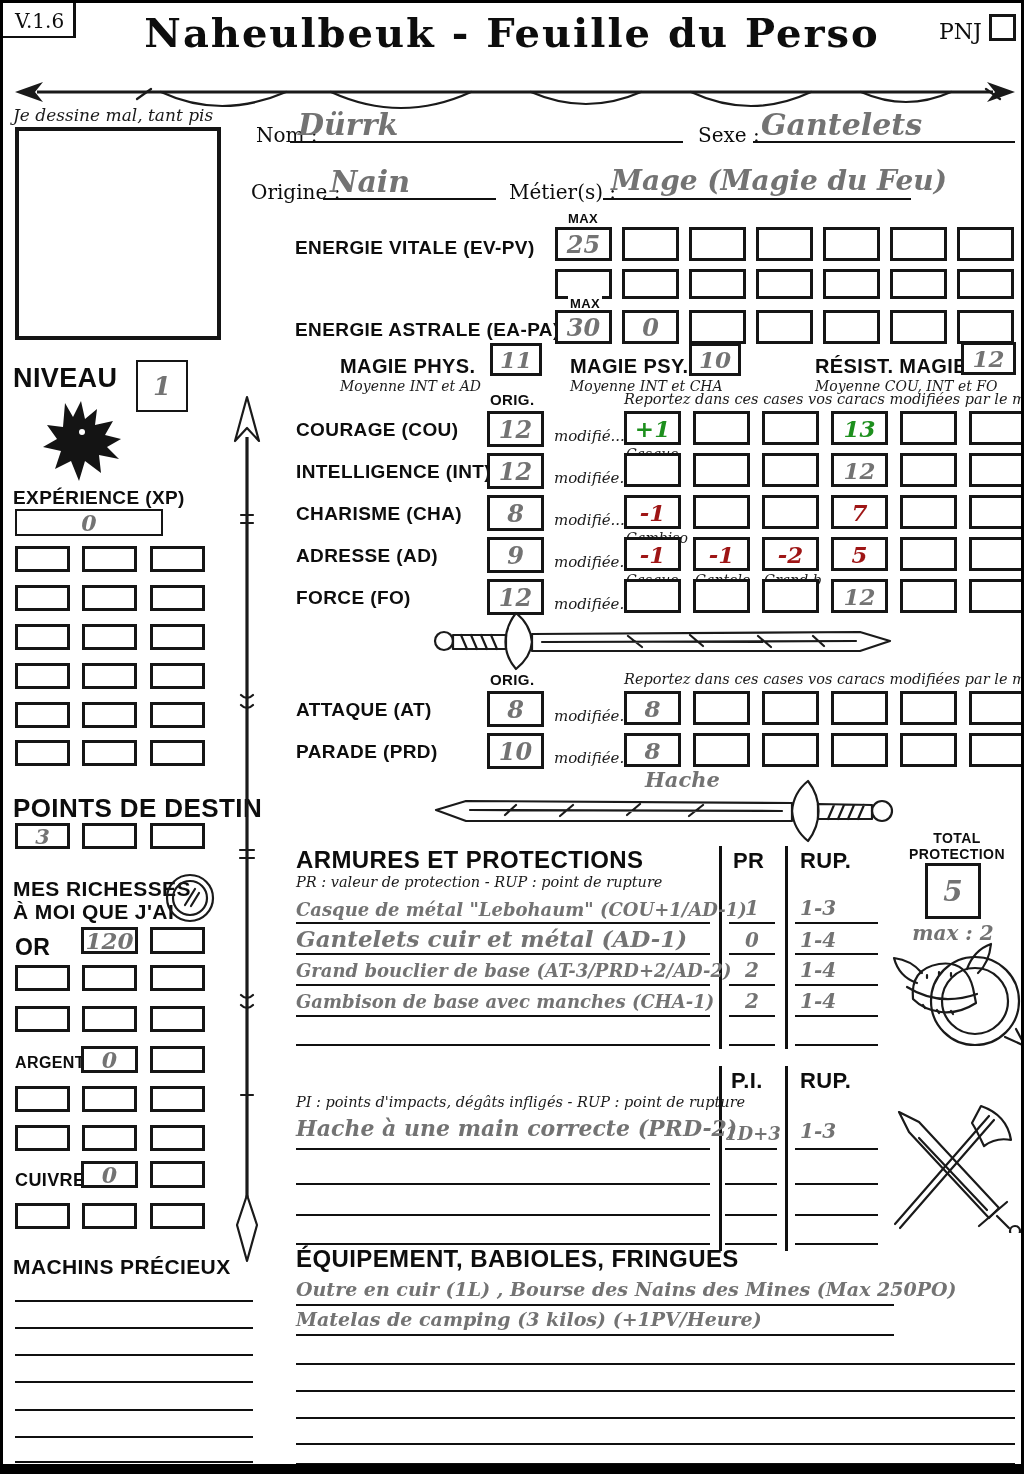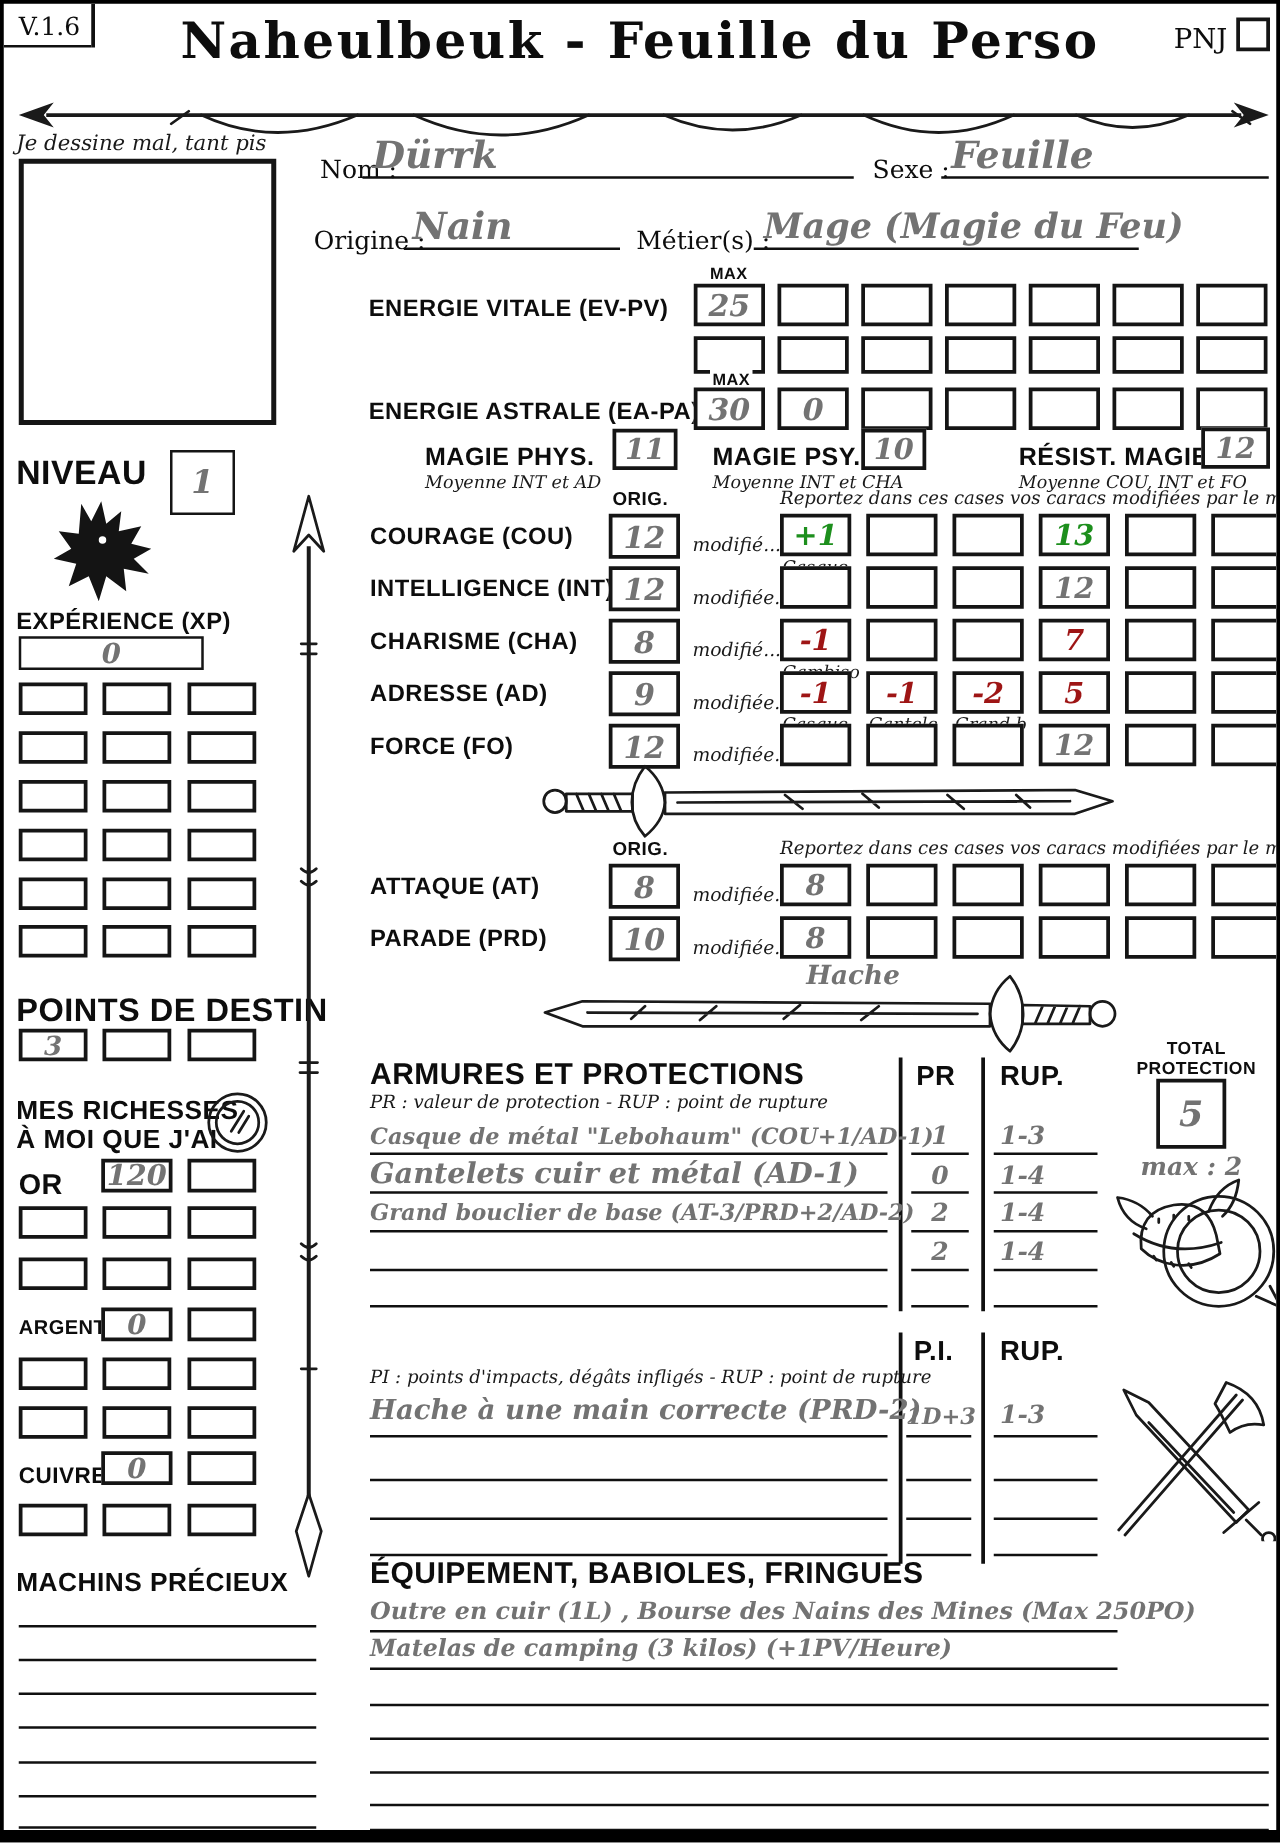--- a/index.html
+++ b/index.html
@@ -154,21 +154,21 @@
       <line x1="22" y1="42" x2="22" y2="802" stroke="#1a1a1a" stroke-width="3.2"></line>
       <path class="ink" stroke-width="1.6" d="M16,120 h12 M16,128 h12 M16,300 q6,6 12,0 M16,310 q6,6 12,0 M15,455 h14 M15,463 h14 M16,600 q6,6 12,0 M16,610 q6,6 12,0 M16,700 h12"></path>
       <path d="M22,800 L32,830 L22,866 L12,830 Z" fill="#fff" class="ink"></path>
     </svg>
   </div>
 
   <div class="ser" style="left:253px;top:120px;font-size:20px">Nom :</div>
   <div class="hw abs" style="left:295px;top:104px;font-size:30px">Dürrk</div>
   <div class="ln" style="left:287px;top:138px;width:393px"></div>
   <div class="ser" style="left:695px;top:120px;font-size:20px">Sexe :</div>
-  <div class="hw abs" style="left:758px;top:104px;font-size:30px">Feuille</div>
+  <div class="hw abs" style="left:758px;top:104px;font-size:30px">Gantelets</div>
   <div class="ln" style="left:750px;top:138px;width:262px"></div>
 
   <div class="ser" style="left:248px;top:177px;font-size:20px">Origine :</div>
   <div class="hw abs" style="left:327px;top:161px;font-size:30px">Nain</div>
   <div class="ln" style="left:320px;top:195px;width:173px"></div>
   <div class="ser" style="left:506px;top:177px;font-size:20px">Métier(s) :</div>
   <div class="hw abs" style="left:608px;top:161px;font-size:28px">Mage (Magie du Feu)</div>
   <div class="ln" style="left:600px;top:195px;width:308px"></div>
 
   <div class="lbl" style="left:292px;top:234px;font-size:19px">ENERGIE VITALE (EV-PV)</div>
@@ -386,20 +386,21 @@
   <div class="ln" style="left:726px;top:950px;width:46px"></div>
   <div class="ln" style="left:792px;top:950px;width:83px"></div>
 
   <div class="hw abs" style="left:293px;top:957px;font-size:18px">Grand bouclier de base (AT-3/PRD+2/AD-2)</div>
   <div class="hw abs" style="left:742px;top:955px;font-size:20px">2</div>
   <div class="hw abs" style="left:797px;top:955px;font-size:20px">1-4</div>
   <div class="ln" style="left:293px;top:981px;width:414px"></div>
   <div class="ln" style="left:726px;top:981px;width:46px"></div>
   <div class="ln" style="left:792px;top:981px;width:83px"></div>
 
+  <div class="hw abs" style="left:293px;top:988px;font-size:18px">Gambison de base avec manches (CHA-1)</div>
   <div class="hw abs" style="left:742px;top:986px;font-size:20px">2</div>
   <div class="hw abs" style="left:797px;top:986px;font-size:20px">1-4</div>
   <div class="ln" style="left:293px;top:1012px;width:414px"></div>
   <div class="ln" style="left:726px;top:1012px;width:46px"></div>
   <div class="ln" style="left:792px;top:1012px;width:83px"></div>
 
   <div class="ln" style="left:293px;top:1041px;width:414px"></div>
   <div class="ln" style="left:726px;top:1041px;width:46px"></div>
   <div class="ln" style="left:792px;top:1041px;width:83px"></div>
 

